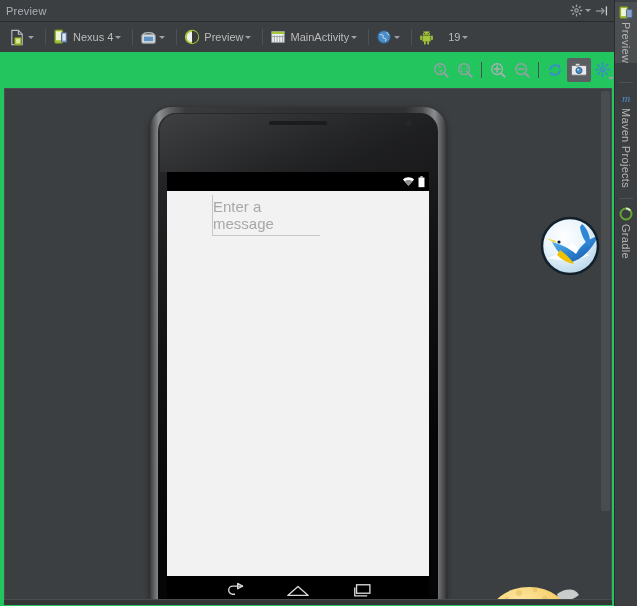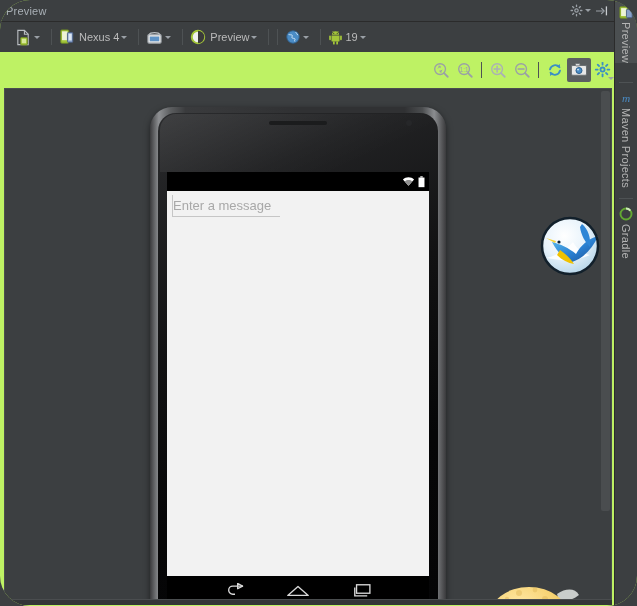--- a/index.html
+++ b/index.html
@@ -4,22 +4,21 @@
 <style>
   html, body {
     margin: 0; padding: 0;
     background: #3c3f41;
     font-family: "Liberation Sans", sans-serif;
   }
   #app {
     position: relative;
     width: 637px; height: 606px;
     overflow: hidden;
-    background: #bef264;
-    border-radius: 30px;
+    background: #22c55e;
     -webkit-font-smoothing: antialiased;
   }
 
   
   .titlebar {
     position: absolute; left: 0; top: 0;
     width: 615px; height: 21px;
     background: #3c3f41;
     border-bottom: 1px solid #2b2b2b;
     display: flex; align-items: center;
@@ -43,21 +42,21 @@
     border-right: 3px solid transparent;
     border-top: 3px solid #9aa0a6;
   }
 
   
   .cfgbar {
     position: absolute; left: 0; top: 22px;
     width: 615px; height: 30px;
     background: #3c3f41;
     display: flex; align-items: center;
-    padding-left: 12px;
+    padding-left: 6px;
     box-sizing: border-box;
   }
   .cfg-item {
     display: flex; align-items: center;
     height: 22px;
     padding: 0 3px;
     margin-right: 4px;
     border-radius: 2px;
     cursor: default;
     white-space: nowrap;
@@ -147,26 +146,27 @@
     padding-right: 4px;
   }
   .sb-icons { display: flex; align-items: center; gap: 3px; }
   .app-area { background: #f2f2f2; height: 100%; padding: 0; }
   .row {
     display: flex; align-items: flex-start;
     padding: 4px 0 0 5px;
   }
   .edittext {
     width: 105px;
-    font-size: 13px;
+    font-size: 15px;
     color: #a8a8a8;
     padding: 3px 2px 3px 1px;
     border-bottom: 1px solid #c6c6c6;
     background: transparent;
     box-shadow: 1px 0 0 #c6c6c6 inset;
+    margin-left: 40px;
   }
   .btn-send {
     margin-left: 2px;
     min-width: 42px;
     text-align: center;
     font-size: 12px;
     color: #1c1c1c;
     background: linear-gradient(#f4f4f4, #d9d9d9);
     border: 1px solid #cfcfcf;
     border-bottom-color: #b5b5b5;
@@ -299,20 +299,30 @@
     <div class="cfg-item">
       <svg class="ico" width="16" height="16" viewBox="0 0 18 18">
         <circle cx="9" cy="9" r="7" fill="#f0f0f0" stroke="#a4c639" stroke-width="2.2"></circle>
         <path d="M9 2a7 7 0 0 1 0 14z" fill="#3a3a3a"></path>
       </svg>
       <span class="cfg-label">Preview</span>
       <i class="caret"></i>
     </div>
     <div class="sep"></div>
 
+    <div class="cfg-item">
+      <svg class="ico" width="16" height="16" viewBox="0 0 18 18">
+        <rect x="2" y="3" width="14" height="12" fill="#f2f2f2" stroke="#9aa0a6" stroke-width="1"></rect>
+        <rect x="2" y="3" width="14" height="2.6" fill="#a4c639"></rect>
+        <path d="M5 7v8M8 7v8M11 7v8M14 7v8" stroke="#9aa0a6" stroke-width="1"></path>
+        <path d="M2 8.5h14" stroke="#9aa0a6" stroke-width="1"></path>
+      </svg>
+      <span class="cfg-label">MainActivity</span>
+      <i class="caret"></i>
+    </div>
     <div class="sep"></div>
 
     <div class="cfg-item">
       <svg class="ico" width="16" height="16" viewBox="0 0 18 18">
         <circle cx="9" cy="9" r="7" fill="#4a8cc6" stroke="#2f5f8c" stroke-width="1"></circle>
         <path d="M4 6c2 1 3 0 4 1s-1 2 0 3 2 0 3 1-1 2 0 3" fill="none" stroke="#cfe4f5" stroke-width="1.1"></path>
         <path d="M12 3.5c.5 1.5 2 2 2.5 3.5" fill="none" stroke="#cfe4f5" stroke-width="1.1"></path>
       </svg>
       <i class="caret"></i>
     </div>
@@ -325,21 +335,21 @@
           <path d="M4.6 5.6c0-2.3 2-4 4.4-4s4.4 1.7 4.4 4z"></path>
           <rect x="1.4" y="6.6" width="2.1" height="5.6" rx="1.05"></rect>
           <rect x="14.5" y="6.6" width="2.1" height="5.6" rx="1.05"></rect>
           <rect x="6" y="13.4" width="2.1" height="4.1" rx="1.05"></rect>
           <rect x="9.9" y="13.4" width="2.1" height="4.1" rx="1.05"></rect>
         </g>
         <circle cx="6.9" cy="4" r=".65" fill="#2d2f31"></circle>
         <circle cx="11.1" cy="4" r=".65" fill="#2d2f31"></circle>
         <path d="M5.6 1.2 6.6 2.6M12.4 1.2 11.4 2.6" stroke="#a4c639" stroke-width=".9"></path>
       </svg>
-      <span class="cfg-label" style="margin-left:2px">19</span>
+      <span class="cfg-label" style="margin-left:14px">19</span>
       <i class="caret"></i>
     </div>
   </div>
 
   <div class="zoombar">
 
     <div class="zoom-btn">
       <svg width="18" height="18" viewBox="0 0 20 20">
         <circle cx="9" cy="9" r="6" fill="none" stroke="#9aa0a6" stroke-width="1.5"></circle>
         <path d="M13.4 13.4 17.5 17.5" stroke="#9aa0a6" stroke-width="2" stroke-linecap="round"></path>

